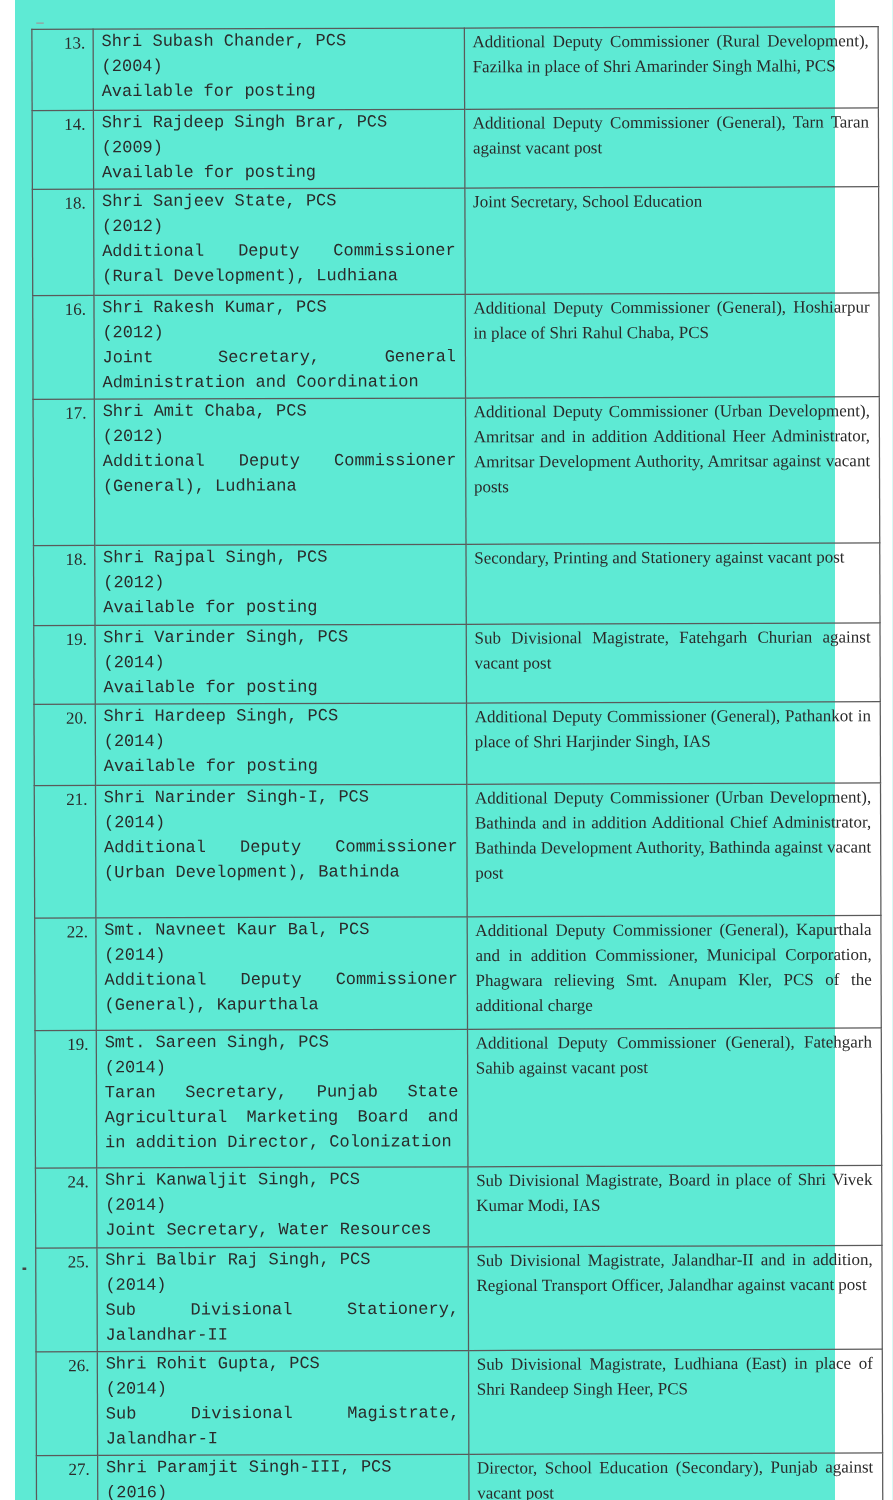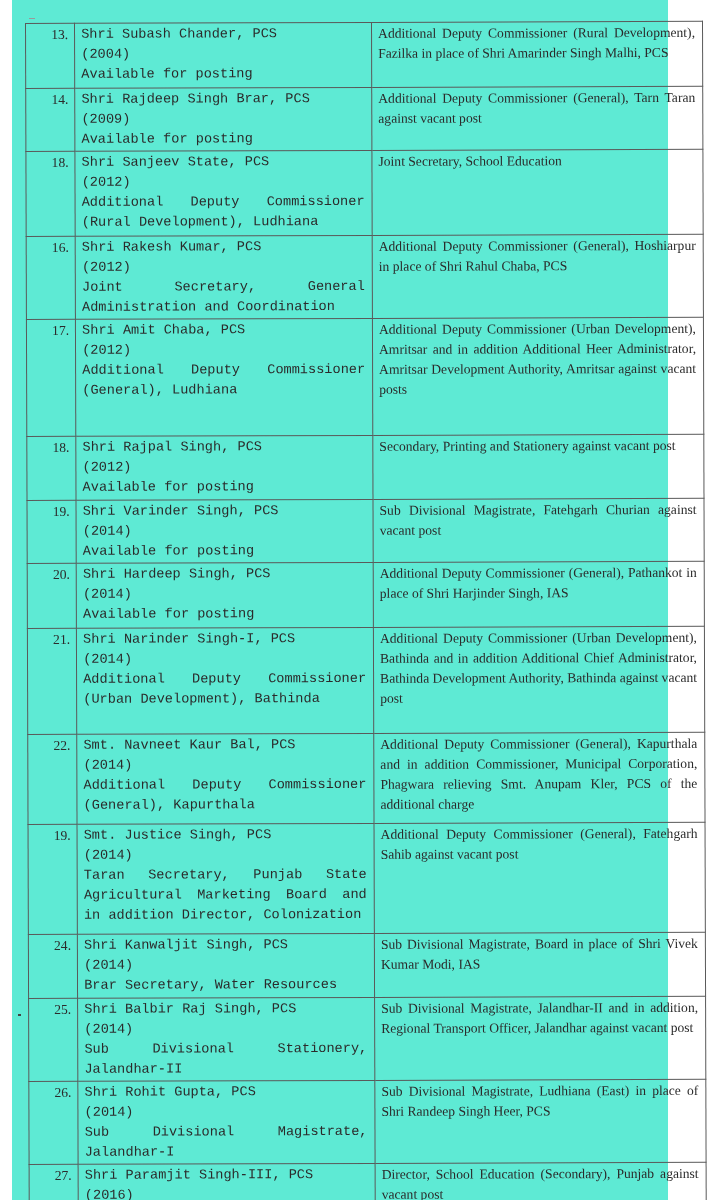--- a/index.html
+++ b/index.html
@@ -166,33 +166,33 @@
       <span class="line">Smt. Navneet Kaur Bal, PCS</span>
       <span class="line">(2014)</span>
       <span class="line just">Additional Deputy Commissioner (General), Kapurthala</span>
     </td>
     <td class="to just"><span>Additional Deputy Commissioner (General), Kapurthala and in addition Commissioner, Municipal Corporation, Phagwara relieving Smt. Anupam Kler, PCS of the additional charge</span></td>
   </tr>
 
   <tr style="height: 110px;">
     <td class="sn"><span>19.</span></td>
     <td class="from">
-      <span class="line">Smt. Justice Singh, PCS</span>
+      <span class="line">Smt. Sareen Singh, PCS</span>
       <span class="line">(2014)</span>
       <span class="line just">Taran Secretary, Punjab State Agricultural Marketing Board and in addition Director, Colonization</span>
     </td>
     <td class="to just"><span>Additional Deputy Commissioner (General), Fatehgarh Sahib against vacant post</span></td>
   </tr>
 
   <tr style="height: 64px;">
     <td class="sn"><span>24.</span></td>
     <td class="from">
       <span class="line">Shri Kanwaljit Singh, PCS</span>
       <span class="line">(2014)</span>
-      <span class="line just">Brar Secretary, Water Resources</span>
+      <span class="line just">Joint Secretary, Water Resources</span>
     </td>
     <td class="to just"><span>Sub Divisional Magistrate, Board in place of Shri Vivek Kumar Modi, IAS</span></td>
   </tr>
 
   <tr style="height: 64px;">
     <td class="sn"><span>25.</span></td>
     <td class="from">
       <span class="line">Shri Balbir Raj Singh, PCS</span>
       <span class="line">(2014)</span>
       <span class="line just">Sub Divisional Stationery, Jalandhar-II</span>

